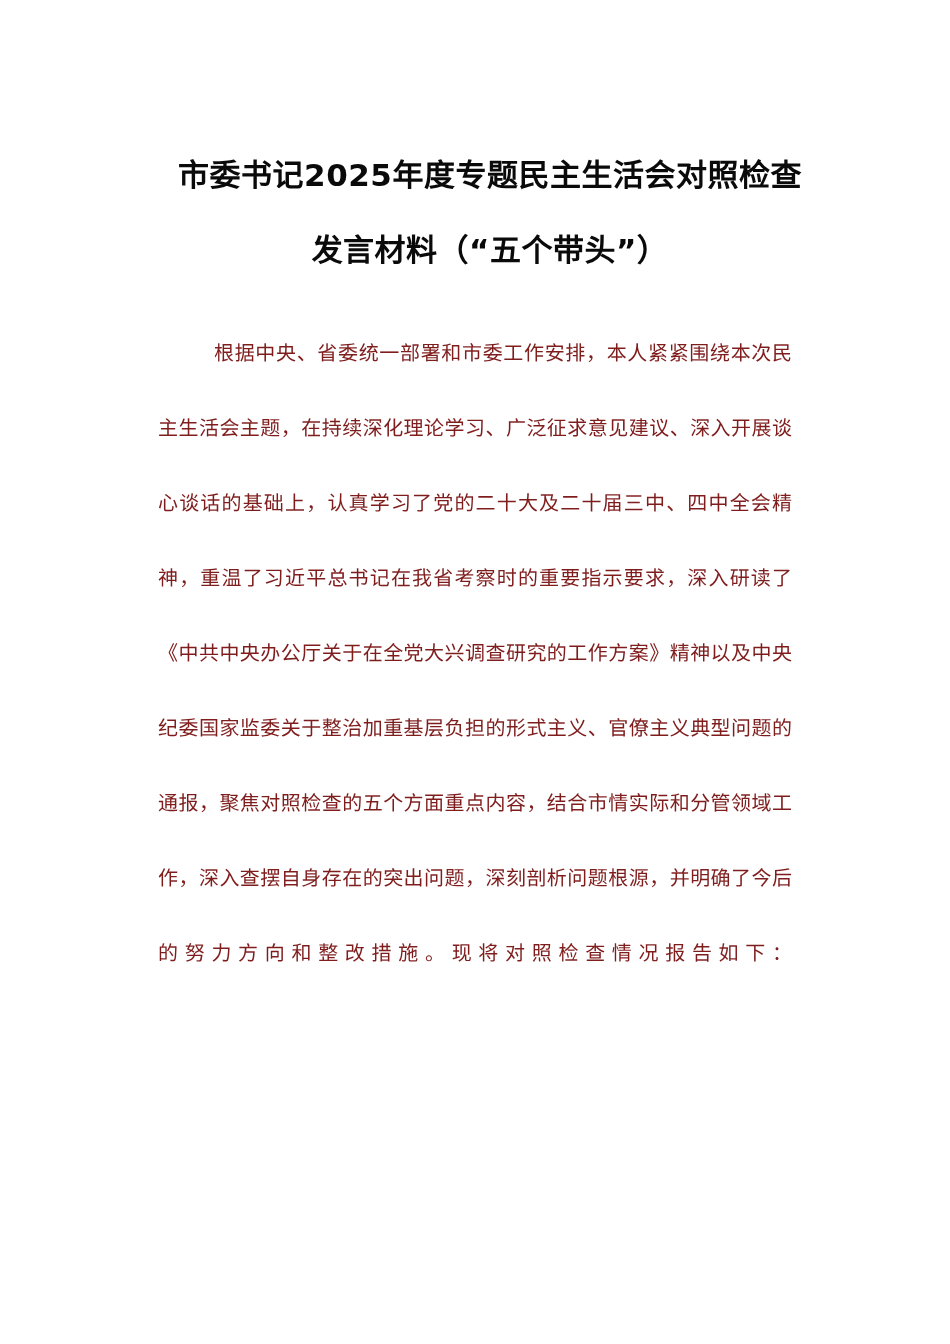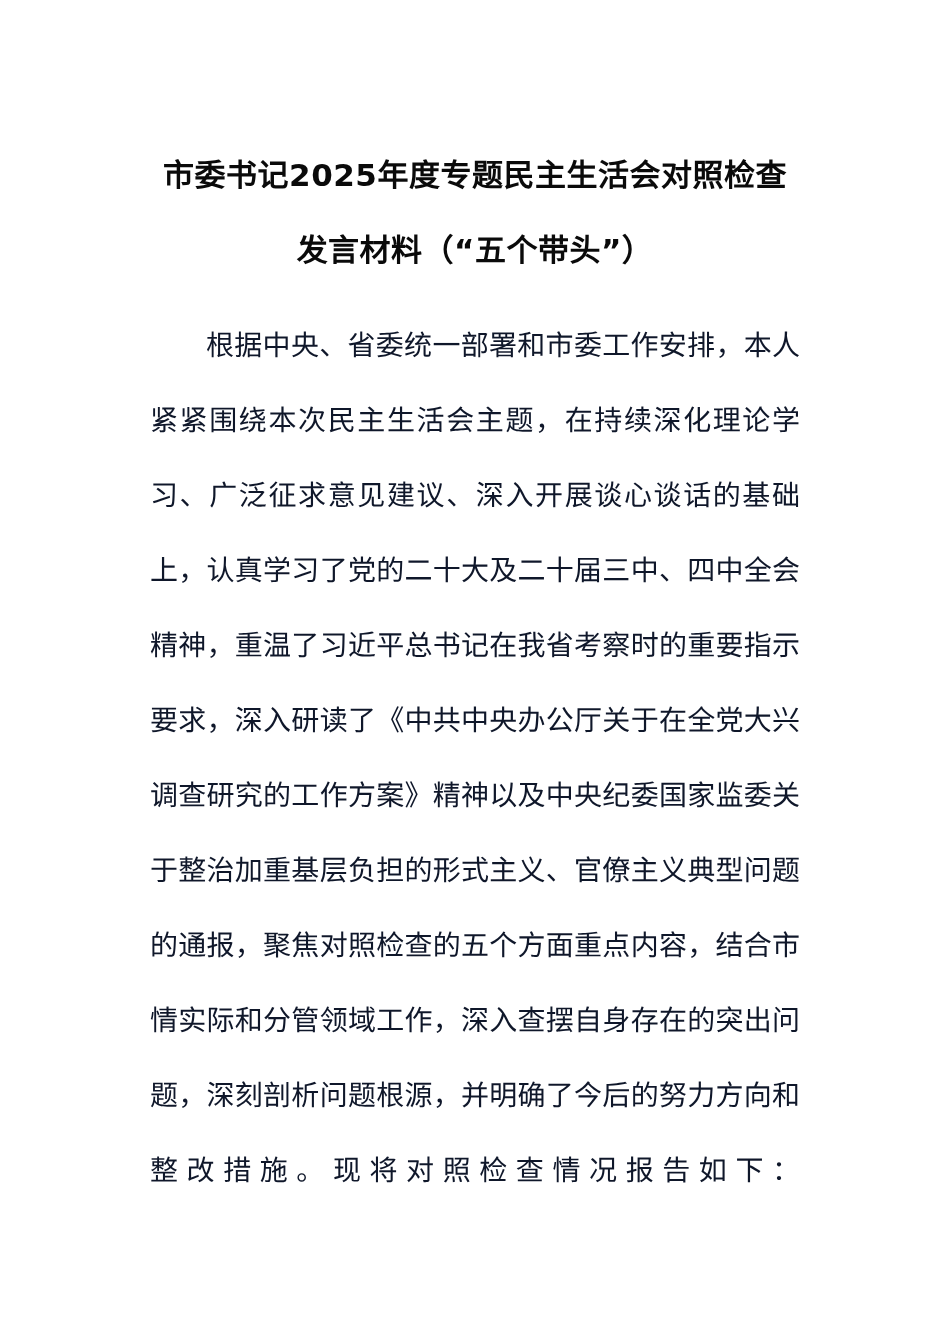--- a/index.html
+++ b/index.html
@@ -31,21 +31,21 @@
     left: 150px;
     top: 0;
     width: 650px;
   }
 
   
   .doc-title {
     margin: 0;
     padding: 0;
     position: absolute;
-    left: 0;
+    left: 15px;
     top: 138px;
     width: 650px;
     font-family: "DejaVu Sans", "Liberation Sans", sans-serif;
     font-weight: 700;
     font-size: 31px;
     line-height: 75px;
     letter-spacing: 0.5px;
     text-align: center;
     color: #0a0a0a;
     white-space: normal;
@@ -53,26 +53,26 @@
 
   
   .body-block {
     position: absolute;
     left: 0;
     top: 308px;
     width: 650px;
   }
 
   .body-para {
-    margin: 0;
+    margin: 8px;
     padding: 0;
     font-family: "Liberation Serif", "DejaVu Serif", serif;
-    font-size: 28px;
+    font-size: 20px;
     line-height: 75px;
-    color: #0f172a;
+    color: #7f1d1d;
     text-align: justify;
     text-justify: inter-character;
     text-align-last: left;
     text-indent: 56px;
     letter-spacing: 0px;
     font-weight: 400;
   }
 
   
   .body-para::after {

